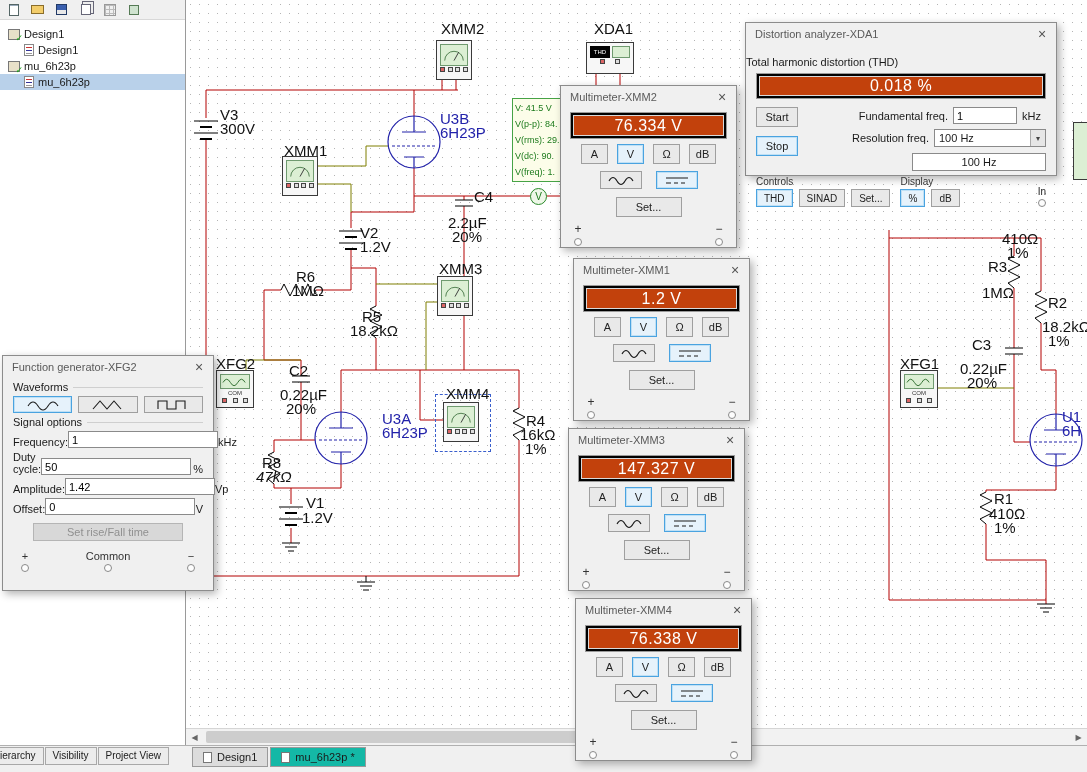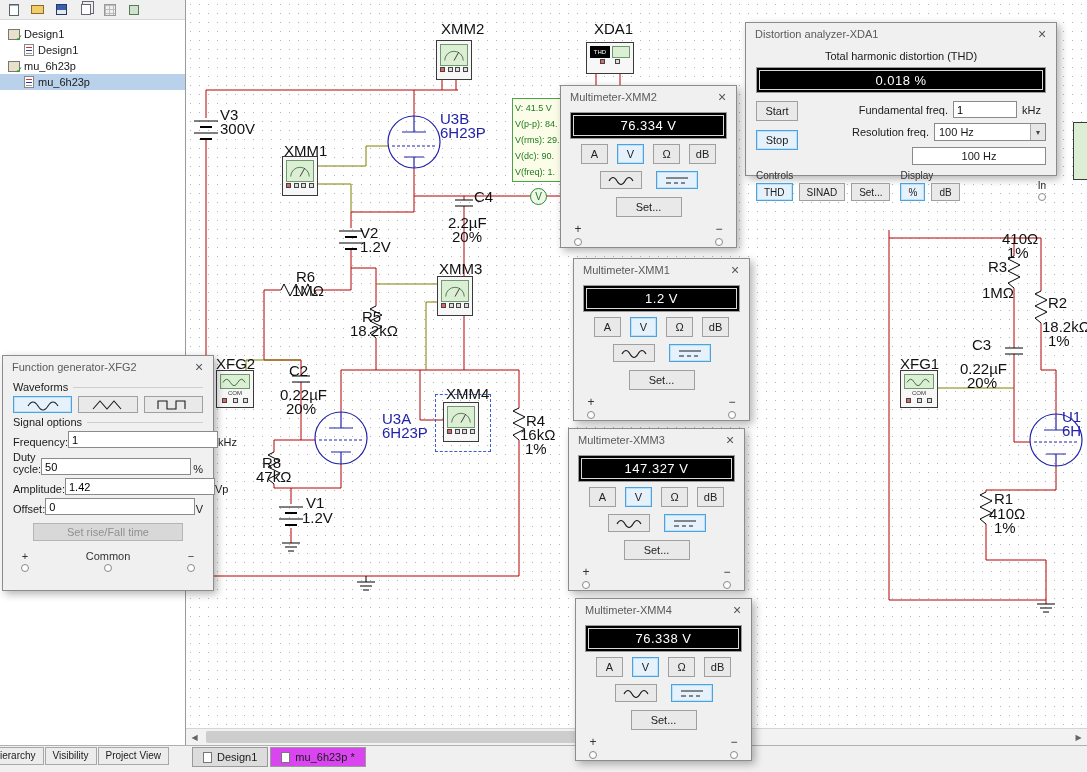--- a/index.html
+++ b/index.html
@@ -57,47 +57,47 @@
   .scroll-arrow.left{left:0}.scroll-arrow.right{right:0}
   #scroll-thumb{position:absolute;left:20px;top:2px;width:520px;height:12px;background:#cdcdcd;border-radius:2px}
 
   
   #bottom{position:absolute;left:0;top:745px;width:1087px;height:27px;background:#f0f0f0;border-top:1px solid #b0b0b0;display:flex;z-index:20}
   #left-tabs{width:186px;display:flex;align-items:flex-start;padding-top:1px;overflow:hidden}
   .ltab{font-size:10px;padding:2px 7px 3px;background:#ececec;border:1px solid #a8a8a8;margin-right:1px;white-space:nowrap}
   .ltab:first-child{margin-left:-8px}
   #sheet-tabs{display:flex;align-items:flex-start;padding:1px 0 0 6px;gap:2px}
   .sheet-tab{height:20px;display:flex;align-items:center;gap:5px;padding:0 10px;border:1px solid #9a9a9a;background:#dcdcdc;font-size:11px;white-space:nowrap}
-  .sheet-tab.active{background:#d946ef}
+  .sheet-tab.active{background:#14b8a6}
   .sheet-mini{width:9px;height:11px;background:#fff;border:1px solid #777;display:block}
 
   
   .win{position:absolute;background:#f0f0f0;border:1px solid #8c8c8c;box-shadow:3px 3px 8px rgba(0,0,0,.3);z-index:40}
   .win-title{height:22px;display:flex;align-items:center;padding:0 3px 0 9px;font-size:11px;color:#5a5a5a}
   .win-title .t{flex:1;white-space:nowrap;overflow:hidden}
   .win-close{width:22px;height:18px;display:flex;align-items:center;justify-content:center;font-size:14px;color:#555;cursor:default}
-  .lcd{margin:4px 9px;background:#000000;border:1px solid #9a9a9a;height:27px;color:#fff;display:flex;align-items:center;justify-content:center;font-size:13px;letter-spacing:.5px;box-shadow:inset 0 0 0 2px #000,inset 0 0 0 3px #d9d9d9}
+  .lcd{margin:4px 9px;background:#c2410c;border:1px solid #9a9a9a;height:27px;color:#fff;display:flex;align-items:center;justify-content:center;font-size:16px;letter-spacing:.5px;box-shadow:inset 0 0 0 2px #000,inset 0 0 0 3px #d9d9d9}
   button{font-family:inherit}
   .btn{display:inline-flex;align-items:center;justify-content:center;background:#e9e9e9;border:1px solid #9f9f9f;font-size:11px;color:#222;height:20px;padding:0 6px;cursor:default}
   .btn.sel{border-color:#4aa3e0;background:#e6f2fb;box-shadow:inset 0 0 0 1px #bfe0f5}
   .btn.disabled{color:#909090;background:#d8d8d8;border-color:#b5b5b5}
   .ring{width:8px;height:8px;border:1px solid #8a8a8a;border-radius:50%;background:#fdfdfd;display:block}
   .term{display:flex;flex-direction:column;align-items:center;gap:2px;font-size:12px;color:#333}
 
   .mm{width:177px;height:163px}
   .mode-row{display:flex;justify-content:center;gap:9px;margin-top:5px}
   .mode-row .btn{width:27px;padding:0}
   .wave-row{display:flex;justify-content:center;gap:14px;margin-top:7px}
   .wave-btn{width:42px;height:18px;padding:0}
   .set-row{display:flex;justify-content:center;margin-top:8px}
   .set-btn{width:66px}
   .term-row{display:flex;justify-content:space-between;padding:5px 13px 0}
 
   #xda1{left:745px;top:22px;width:312px;height:154px}
-  .xda-heading{text-align:center;font-size:11px;margin-top:5px}
+  .xda-heading{font-size:11px;margin-top:11px}
   #xda1 .lcd{margin:5px 10px 4px;height:26px}
   .xda-mid{display:flex;padding:4px 10px 0;gap:8px}
   .xda-left{display:flex;flex-direction:column;gap:9px}
   .xda-left .btn{width:42px}
   .xda-right{flex:1;display:flex;flex-direction:column;gap:5px}
   .xda-row{display:flex;align-items:center;justify-content:flex-end;gap:5px}
   .xda-input{width:64px;height:17px;border:1px solid #8a8a8a;background:#fff;font-size:11px;padding:0 3px;font-family:inherit}
   .xda-row .unit{width:24px}
   .ddl{width:112px;height:18px;background:#fff;border:1px solid #8a8a8a;display:flex;align-items:center;font-size:11px;padding:0 0 0 4px}
   .ddl .arrow{margin-left:auto;width:15px;height:16px;background:#e6e6e6;border-left:1px solid #aaa;display:flex;align-items:center;justify-content:center;font-size:8px;color:#444}
@@ -324,21 +324,21 @@
         <span class="clabel" style="left: 94px; top: 386px;">0.22µF</span>
         <span class="clabel" style="left: 100px; top: 400px;">20%</span>
         <span class="clabel" style="left: 30px; top: 355px;">XFG2</span>
         <span class="clabel blue" style="left: 196px; top: 410px;">U3A</span>
         <span class="clabel blue" style="left: 196px; top: 424px;">6H23P</span>
         <span class="clabel" style="left: 260px; top: 385px;">XMM4</span>
         <span class="clabel" style="left: 340px; top: 412px;">R4</span>
         <span class="clabel" style="left: 334px; top: 426px;">16kΩ</span>
         <span class="clabel" style="left: 339px; top: 440px;">1%</span>
         <span class="clabel" style="left: 76px; top: 454px;">R8</span>
-        <span class="clabel" style="left: 70px; top: 468px;">47kΩ</span>
+        <span class="clabel" style="left: 70px; top: 468px; font-style: italic;">47kΩ</span>
         <span class="clabel" style="left: 120px; top: 494px;">V1</span>
         <span class="clabel" style="left: 116px; top: 509px;">1.2V</span>
         <span class="clabel" style="left: 816px; top: 230px;">410Ω</span>
         <span class="clabel" style="left: 821px; top: 244px;">1%</span>
         <span class="clabel" style="left: 802px; top: 258px;">R3</span>
         <span class="clabel" style="left: 796px; top: 284px;">1MΩ</span>
         <span class="clabel" style="left: 862px; top: 294px;">R2</span>
         <span class="clabel" style="left: 856px; top: 318px;">18.2kΩ</span>
         <span class="clabel" style="left: 862px; top: 332px;">1%</span>
         <span class="clabel" style="left: 786px; top: 336px;">C3</span>

